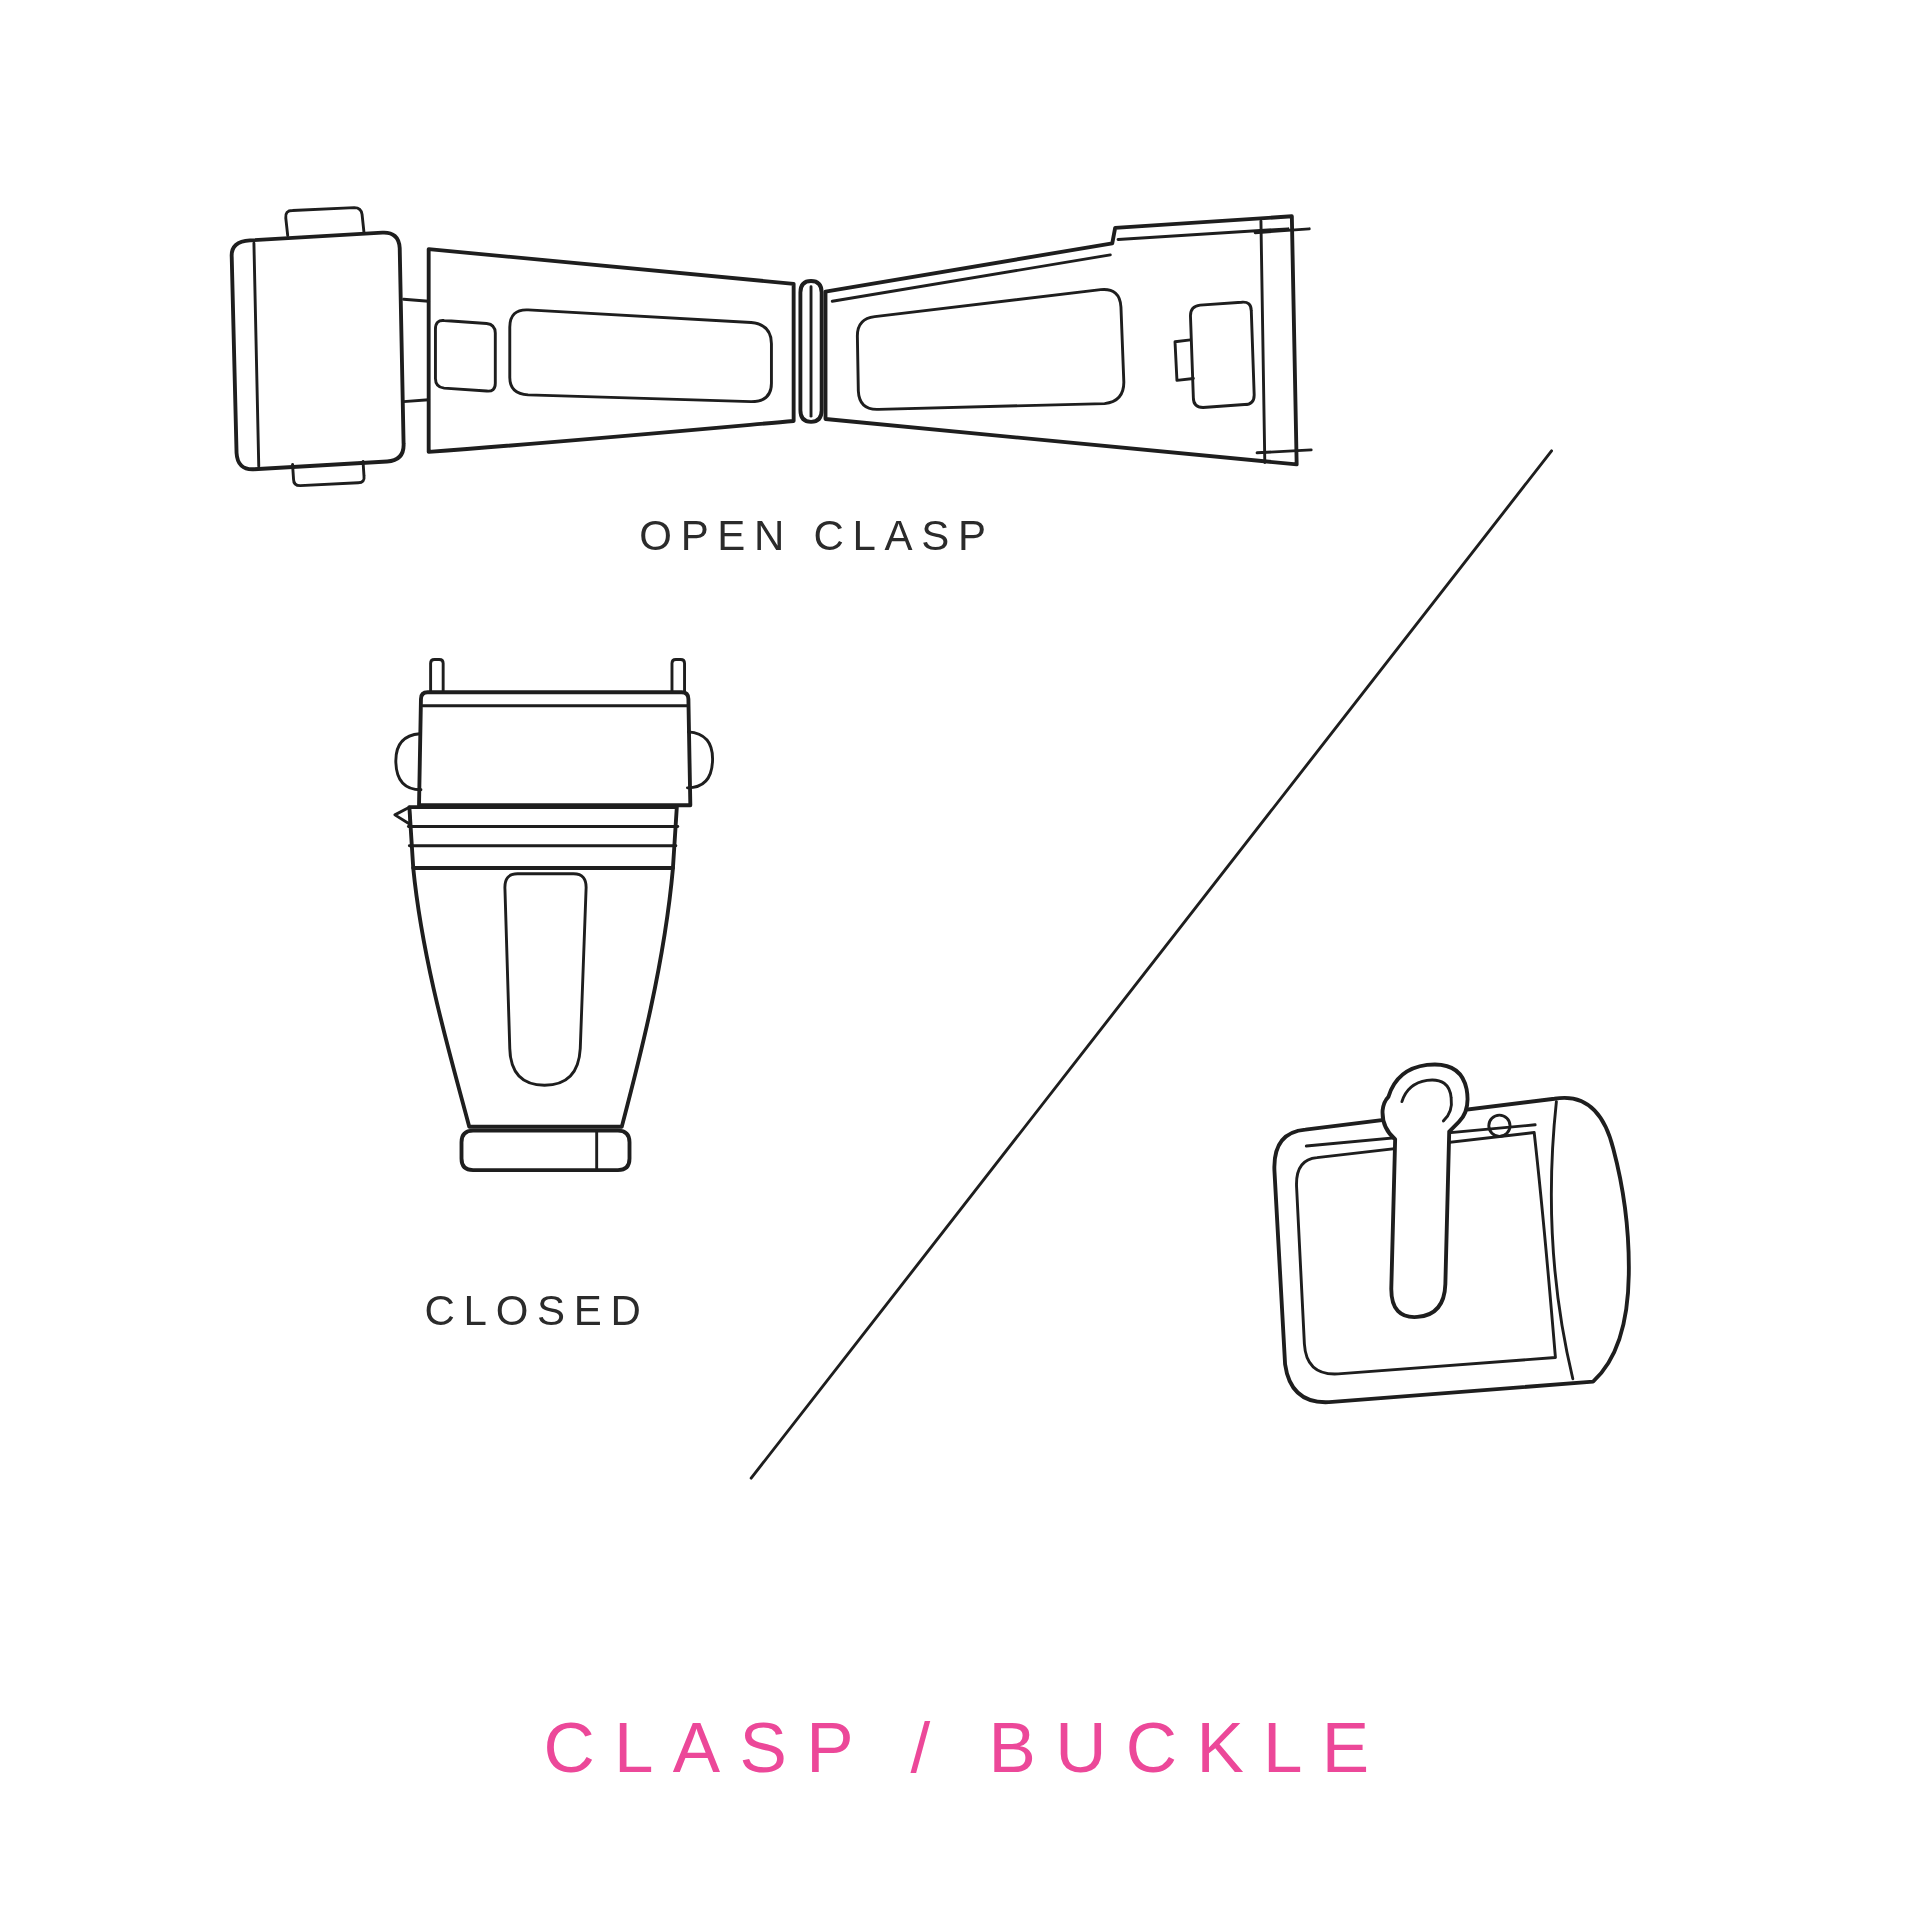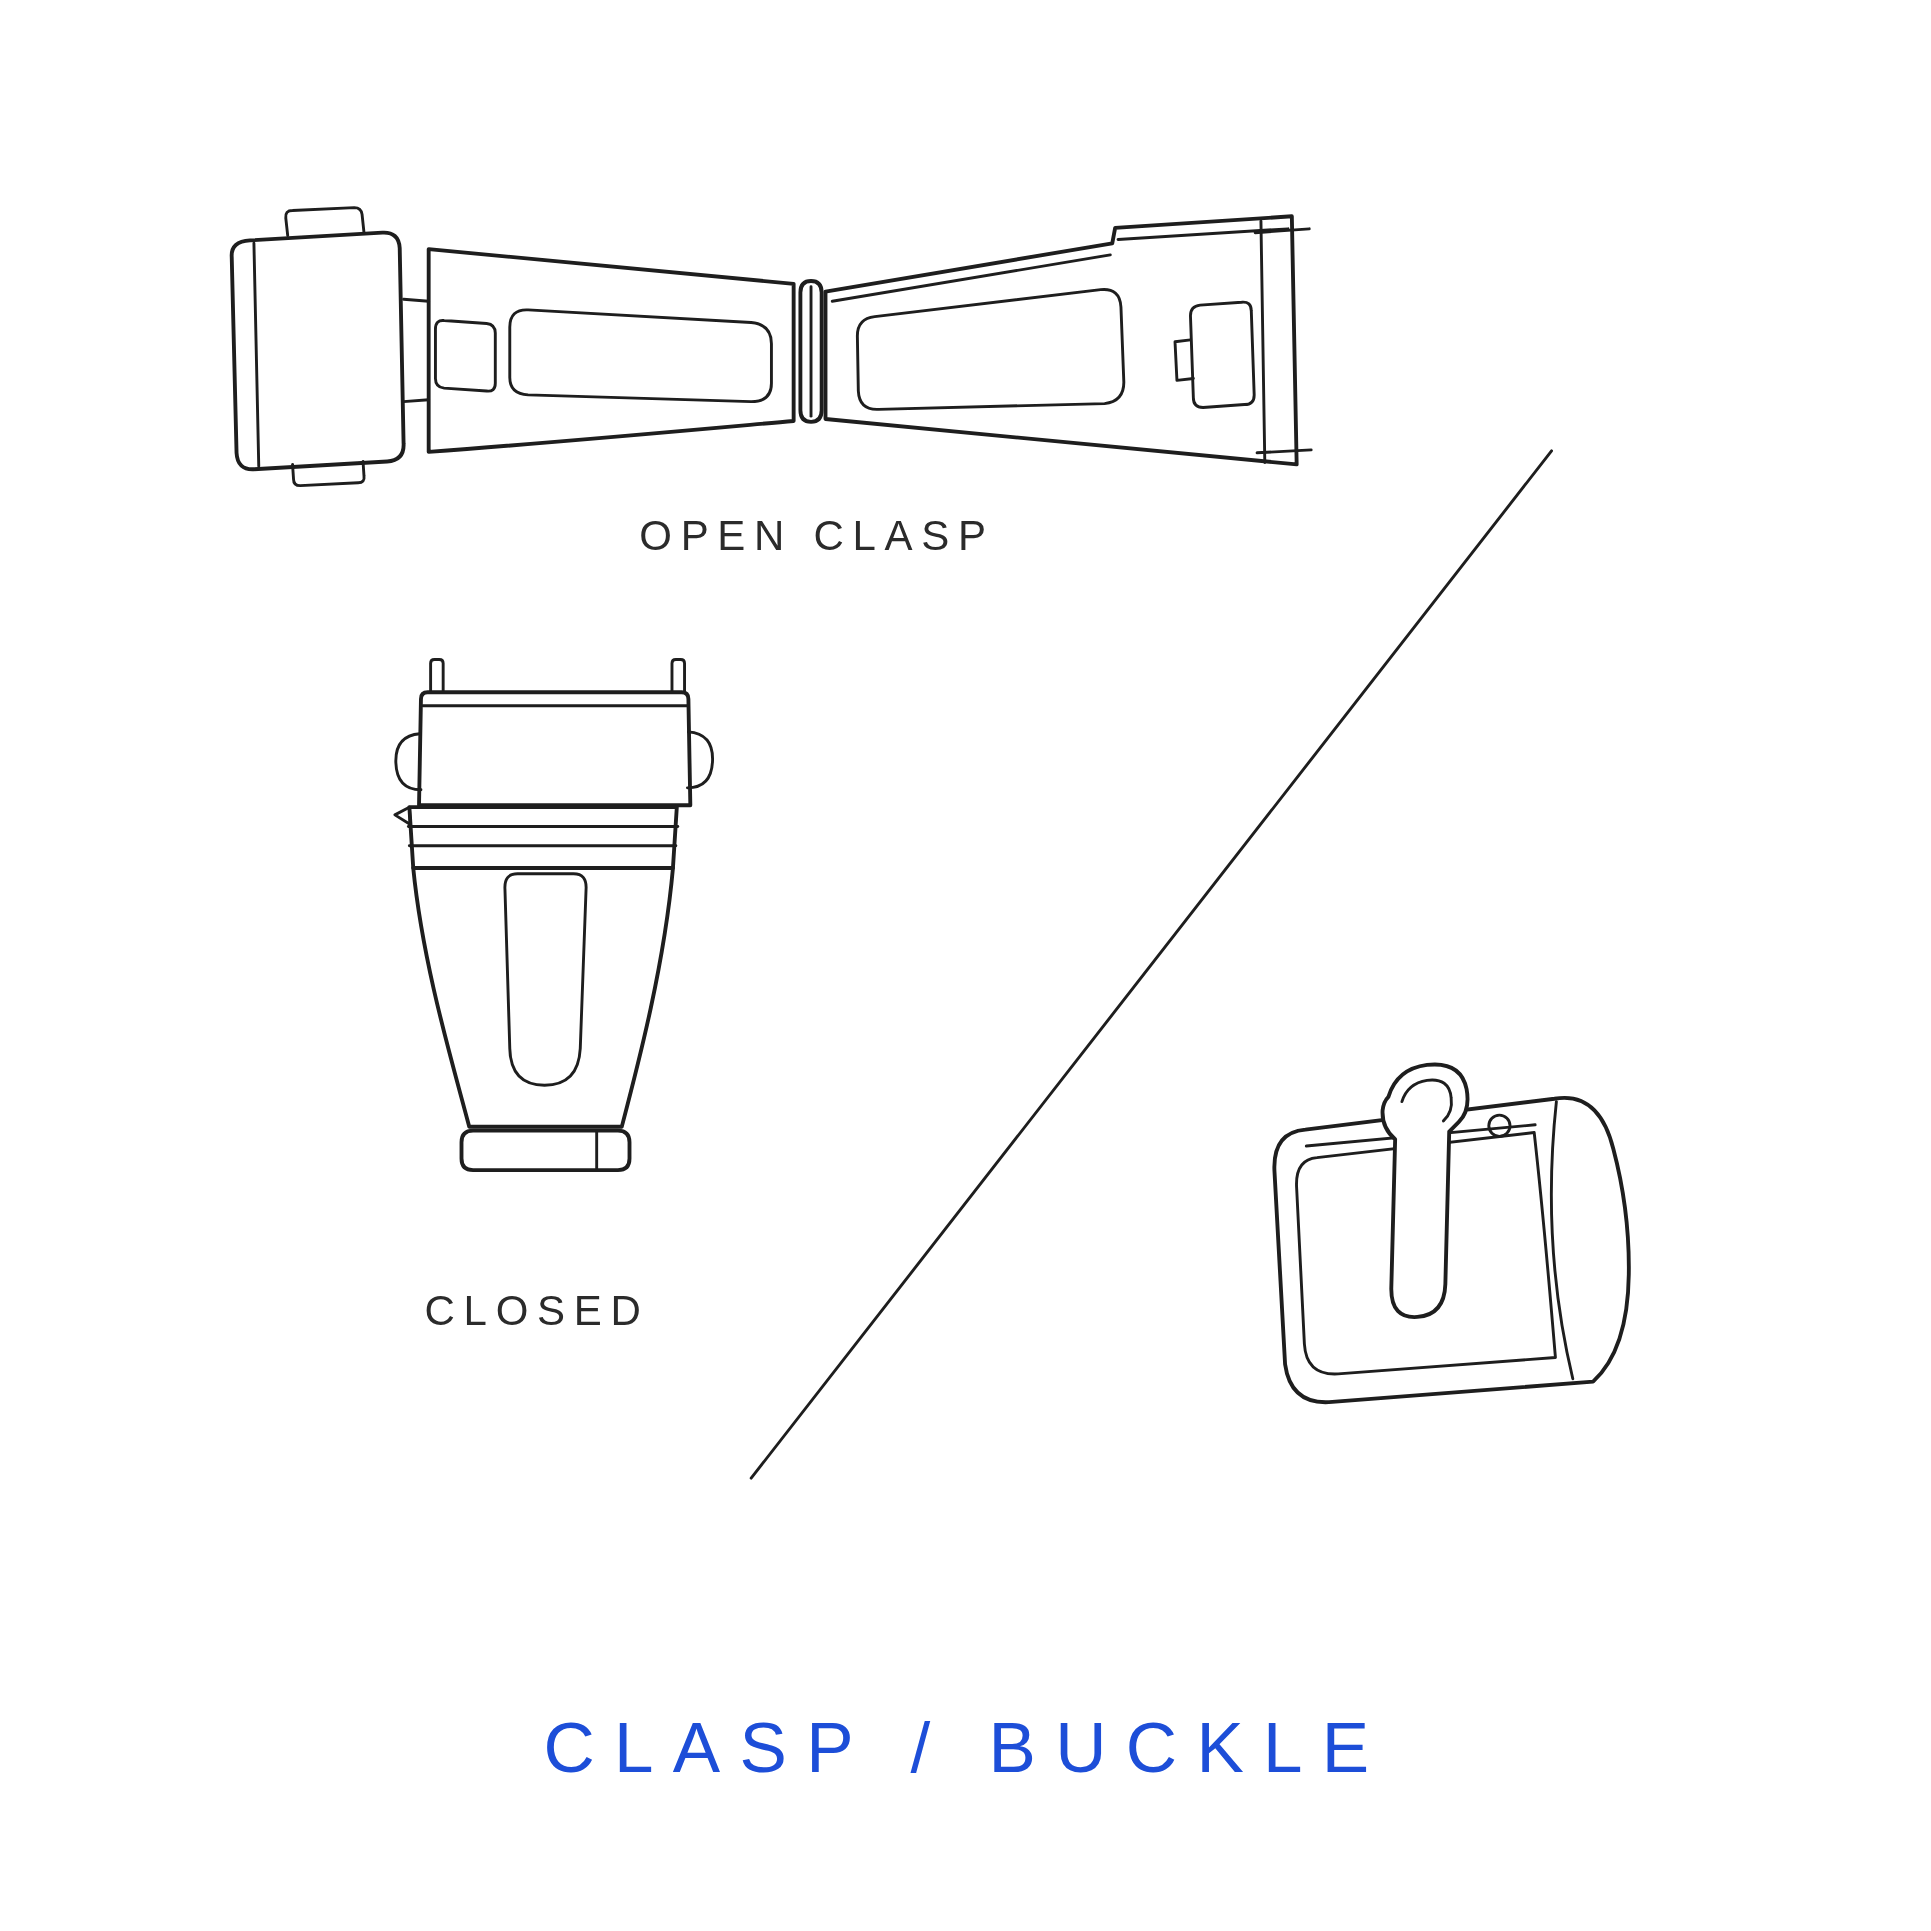--- a/index.html
+++ b/index.html
@@ -45,21 +45,21 @@
   .closed-label { left: 537px; top: 1244px; margin-top: 43px; }
   .title {
     position: absolute;
     left: 966px;
     top: 1707px;
     transform: translateX(-50%);
     font-size: 71px;
     font-weight: 500;
     letter-spacing: 19.3px;
     white-space: nowrap;
-    color: #1d4ed8;
+    color: #ec4899;
     text-align: center;
   }
 </style>
 </head>
 <body>
 
 <div class="canvas">
 
   <svg class="art" viewBox="0 0 2000 2000" aria-hidden="true">
 

